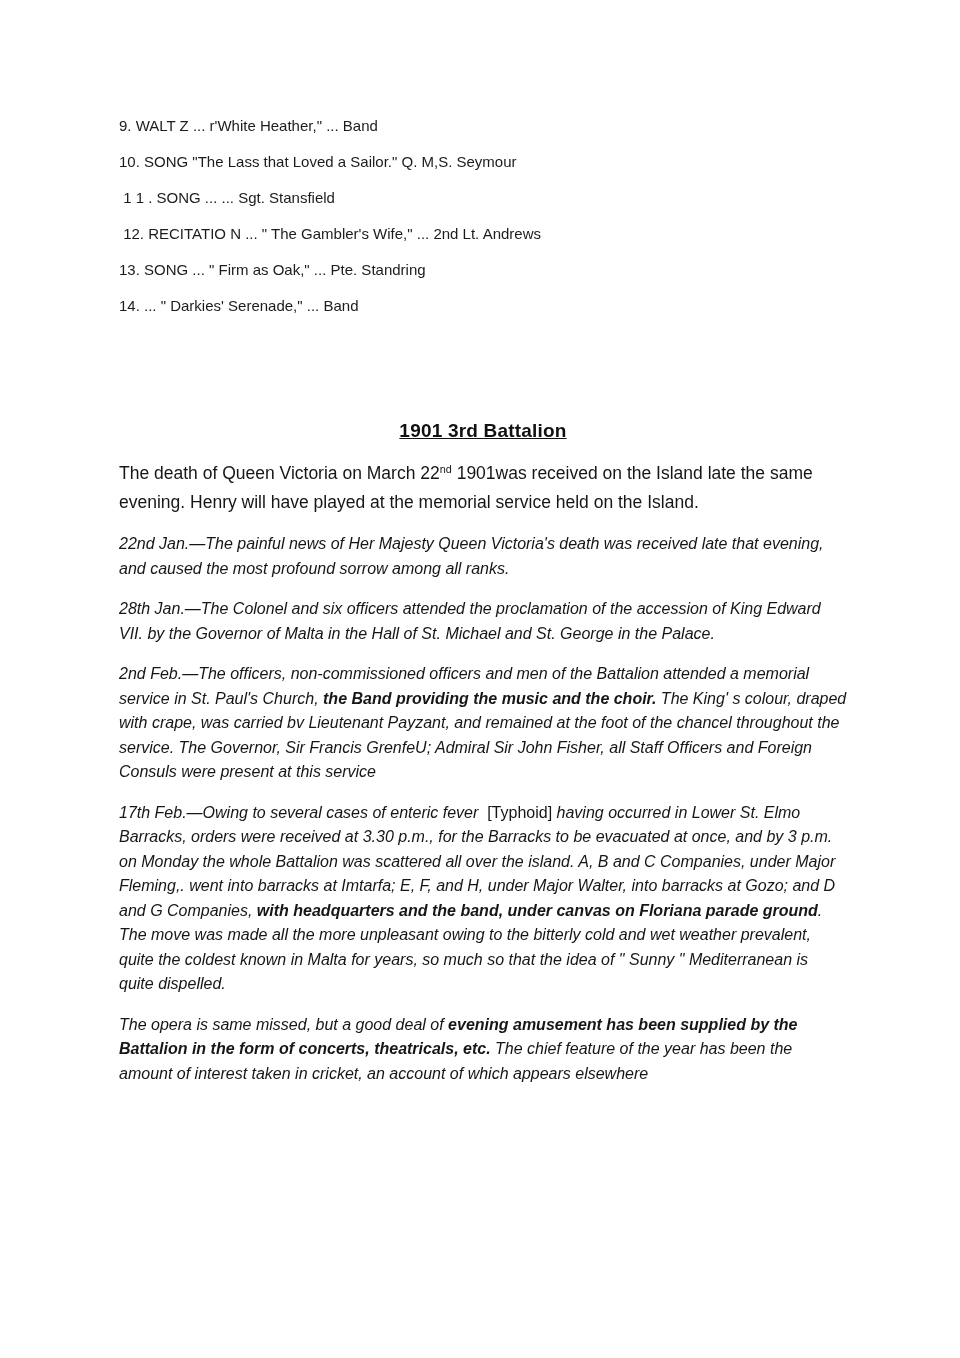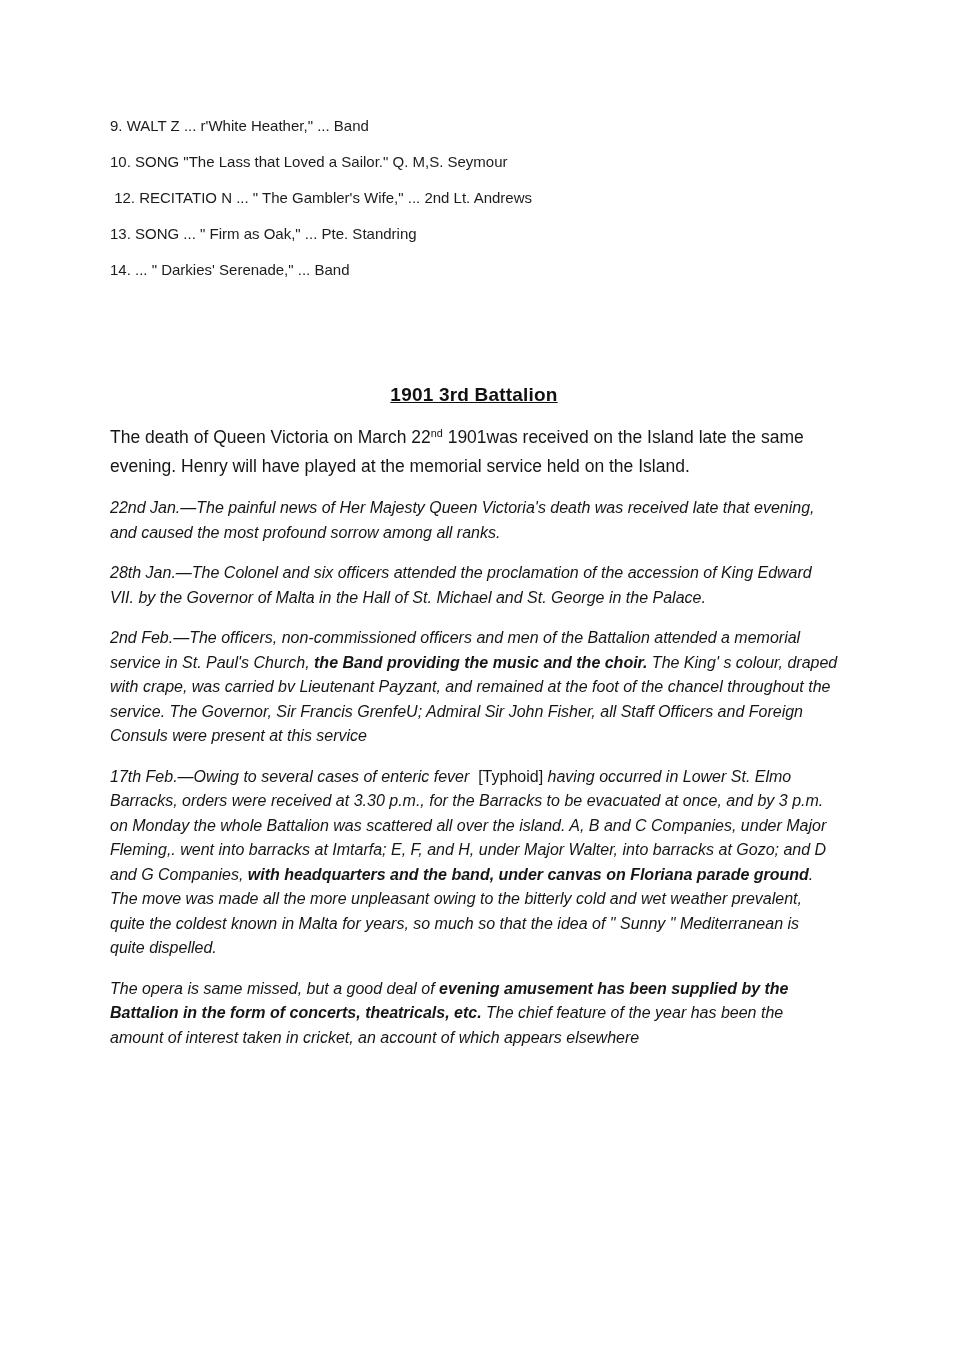--- a/index.html
+++ b/index.html
@@ -11,21 +11,21 @@
     position: relative;
     width: 960px;
     height: 1358px;
     background: #ffffff;
     color: #1a1a1a;
     font-family: "Liberation Sans", sans-serif;
     overflow: hidden;
   }
   .content {
     position: absolute;
-    left: 110px;
+    left: 119px;
     top: 116px;
     width: 728px;
   }
   .prog-list {
     margin: 0;
     padding: 0;
   }
   .prog-item {
     font-size: 15px;
     line-height: 20px;
@@ -67,20 +67,21 @@
 </style>
 </head>
 <body>
 
 <div class="page">
   <div class="content">
 
     <div class="prog-list">
       <p class="prog-item">9. WALT Z ... r'White Heather," ... Band</p>
       <p class="prog-item">10. SONG "The Lass that Loved a Sailor." Q. M,S. Seymour</p>
+      <p class="prog-item"> 1 1 . SONG ... ... Sgt. Stansfield</p>
       <p class="prog-item"> 12. RECITATIO N ... " The Gambler's Wife," ... 2nd Lt. Andrews</p>
       <p class="prog-item">13. SONG ... " Firm as Oak," ... Pte. Standring</p>
       <p class="prog-item">14. ... " Darkies' Serenade," ... Band</p>
     </div>
 
     <h2 class="section-heading">1901 3rd Battalion</h2>
 
     <p class="intro-para"><span>The death of Queen Victoria on March 22</span><span class="r-super">nd</span><span> 1901was received on the Island late the same evening. Henry will have played at the memorial service held on the Island.</span></p>
 
     <p class="diary-para"><span>22nd Jan.—The painful news of Her Majesty Queen Victoria's death was received late that evening, and caused the most profound sorrow among all ranks.</span></p>

